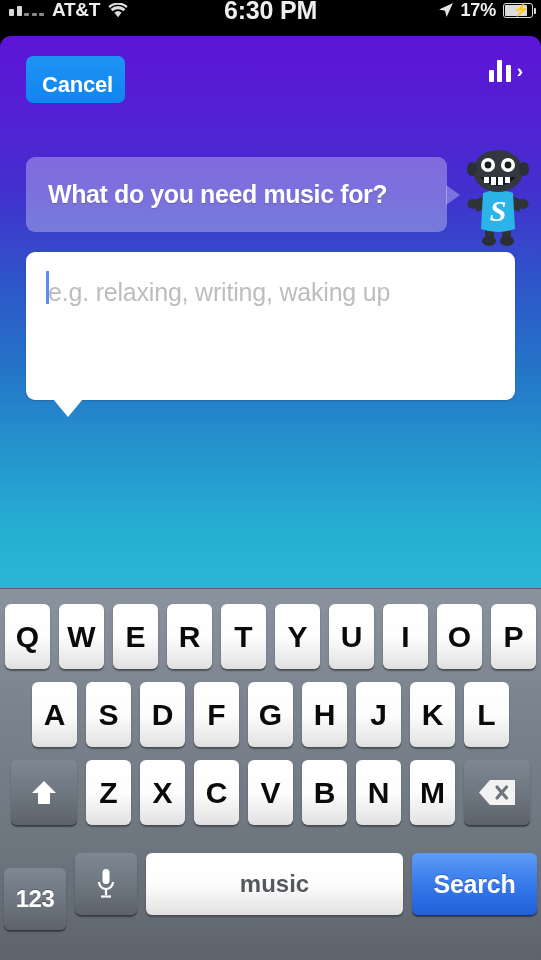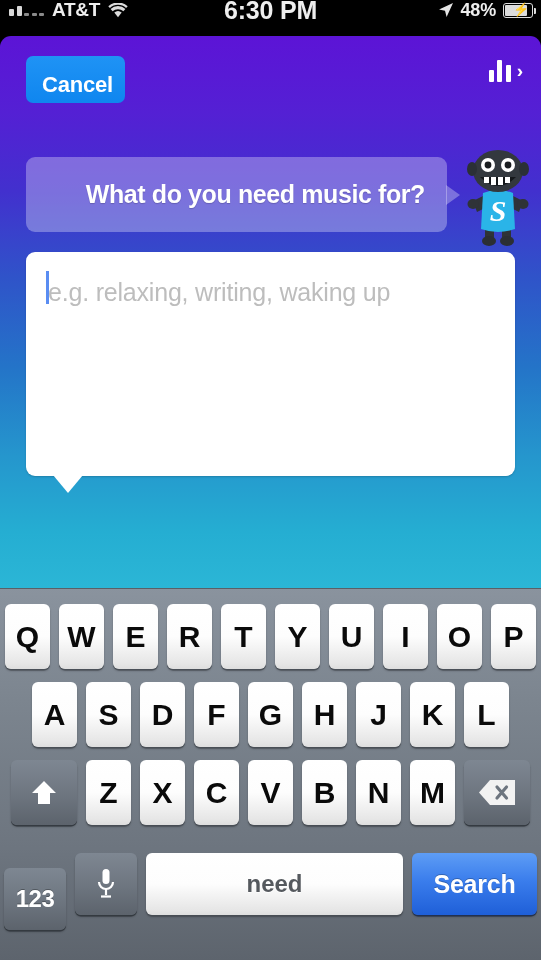--- a/index.html
+++ b/index.html
@@ -190,21 +190,20 @@
     position: absolute;
     top: 121px; left: 26px;
     width: 421px;
     height: 75px;
     background: rgba(255,255,255,0.31);
     border-radius: 9px;
     display: flex;
     align-items: center;
     box-sizing: border-box;
     padding: 0 22px;
-    justify-content: flex-end;
   }
   #question-bubble:after {
     content: "";
     position: absolute;
     right: -13px;
     top: 28px;
     width: 0; height: 0;
     border-top: 10px solid transparent;
     border-bottom: 10px solid transparent;
     border-left: 14px solid rgba(255,255,255,0.31);
@@ -224,21 +223,21 @@
     right: 6px;
     width: 74px;
     height: 98px;
   }
 
   
   #answer-box {
     position: absolute;
     top: 216px; left: 26px;
     width: 489px;
-    height: 224px;
+    height: 148px;
     background: #fff;
     border-radius: 9px;
     box-shadow: 0 1px 2px rgba(0,0,0,0.18);
   }
   #answer-box:after {
     content: "";
     position: absolute;
     left: 27px;
     bottom: -17px;
     width: 0; height: 0;
@@ -370,21 +369,21 @@
         </svg>
       </span>
     </div>
     <div class="sb-center">6:30 PM</div>
     <div class="sb-right">
       <span class="loc-icon">
         <svg viewBox="0 0 16 16" width="16" height="16">
           <path d="M15 1 L1 7.4 L7 8.8 L8.6 15 Z" fill="#e4e4e4"></path>
         </svg>
       </span>
-      <span class="batt-pct">48%</span>
+      <span class="batt-pct">17%</span>
       <span class="battery">
         <span class="fill"></span>
         <span class="bolt">⚡</span>
       </span>
     </div>
   </div>
 
   <div id="app-panel">
 
     <button id="cancel-button">Cancel</button>
@@ -500,18 +499,18 @@
       <div class="key key-dark" id="key-mic">
         <span class="mic-glyph">
           <svg viewBox="0 0 20 34" width="20" height="34">
             <rect x="6.5" y="2" width="7" height="15" rx="3.5" fill="#ffffff"></rect>
             <path d="M3 15 A7 7 0 0 0 17 15" stroke="#ffffff" stroke-width="2.2" fill="none"></path>
             <line x1="10" y1="22" x2="10" y2="28" stroke="#ffffff" stroke-width="2.2"></line>
             <line x1="5" y1="29.5" x2="15" y2="29.5" stroke="#ffffff" stroke-width="2.2"></line>
           </svg>
         </span>
       </div>
-      <div class="key" id="key-space">need</div>
+      <div class="key" id="key-space">music</div>
       <div class="key" id="key-search">Search</div>
     </div>
   </div>
 
 </div>
 
 </body></html>

